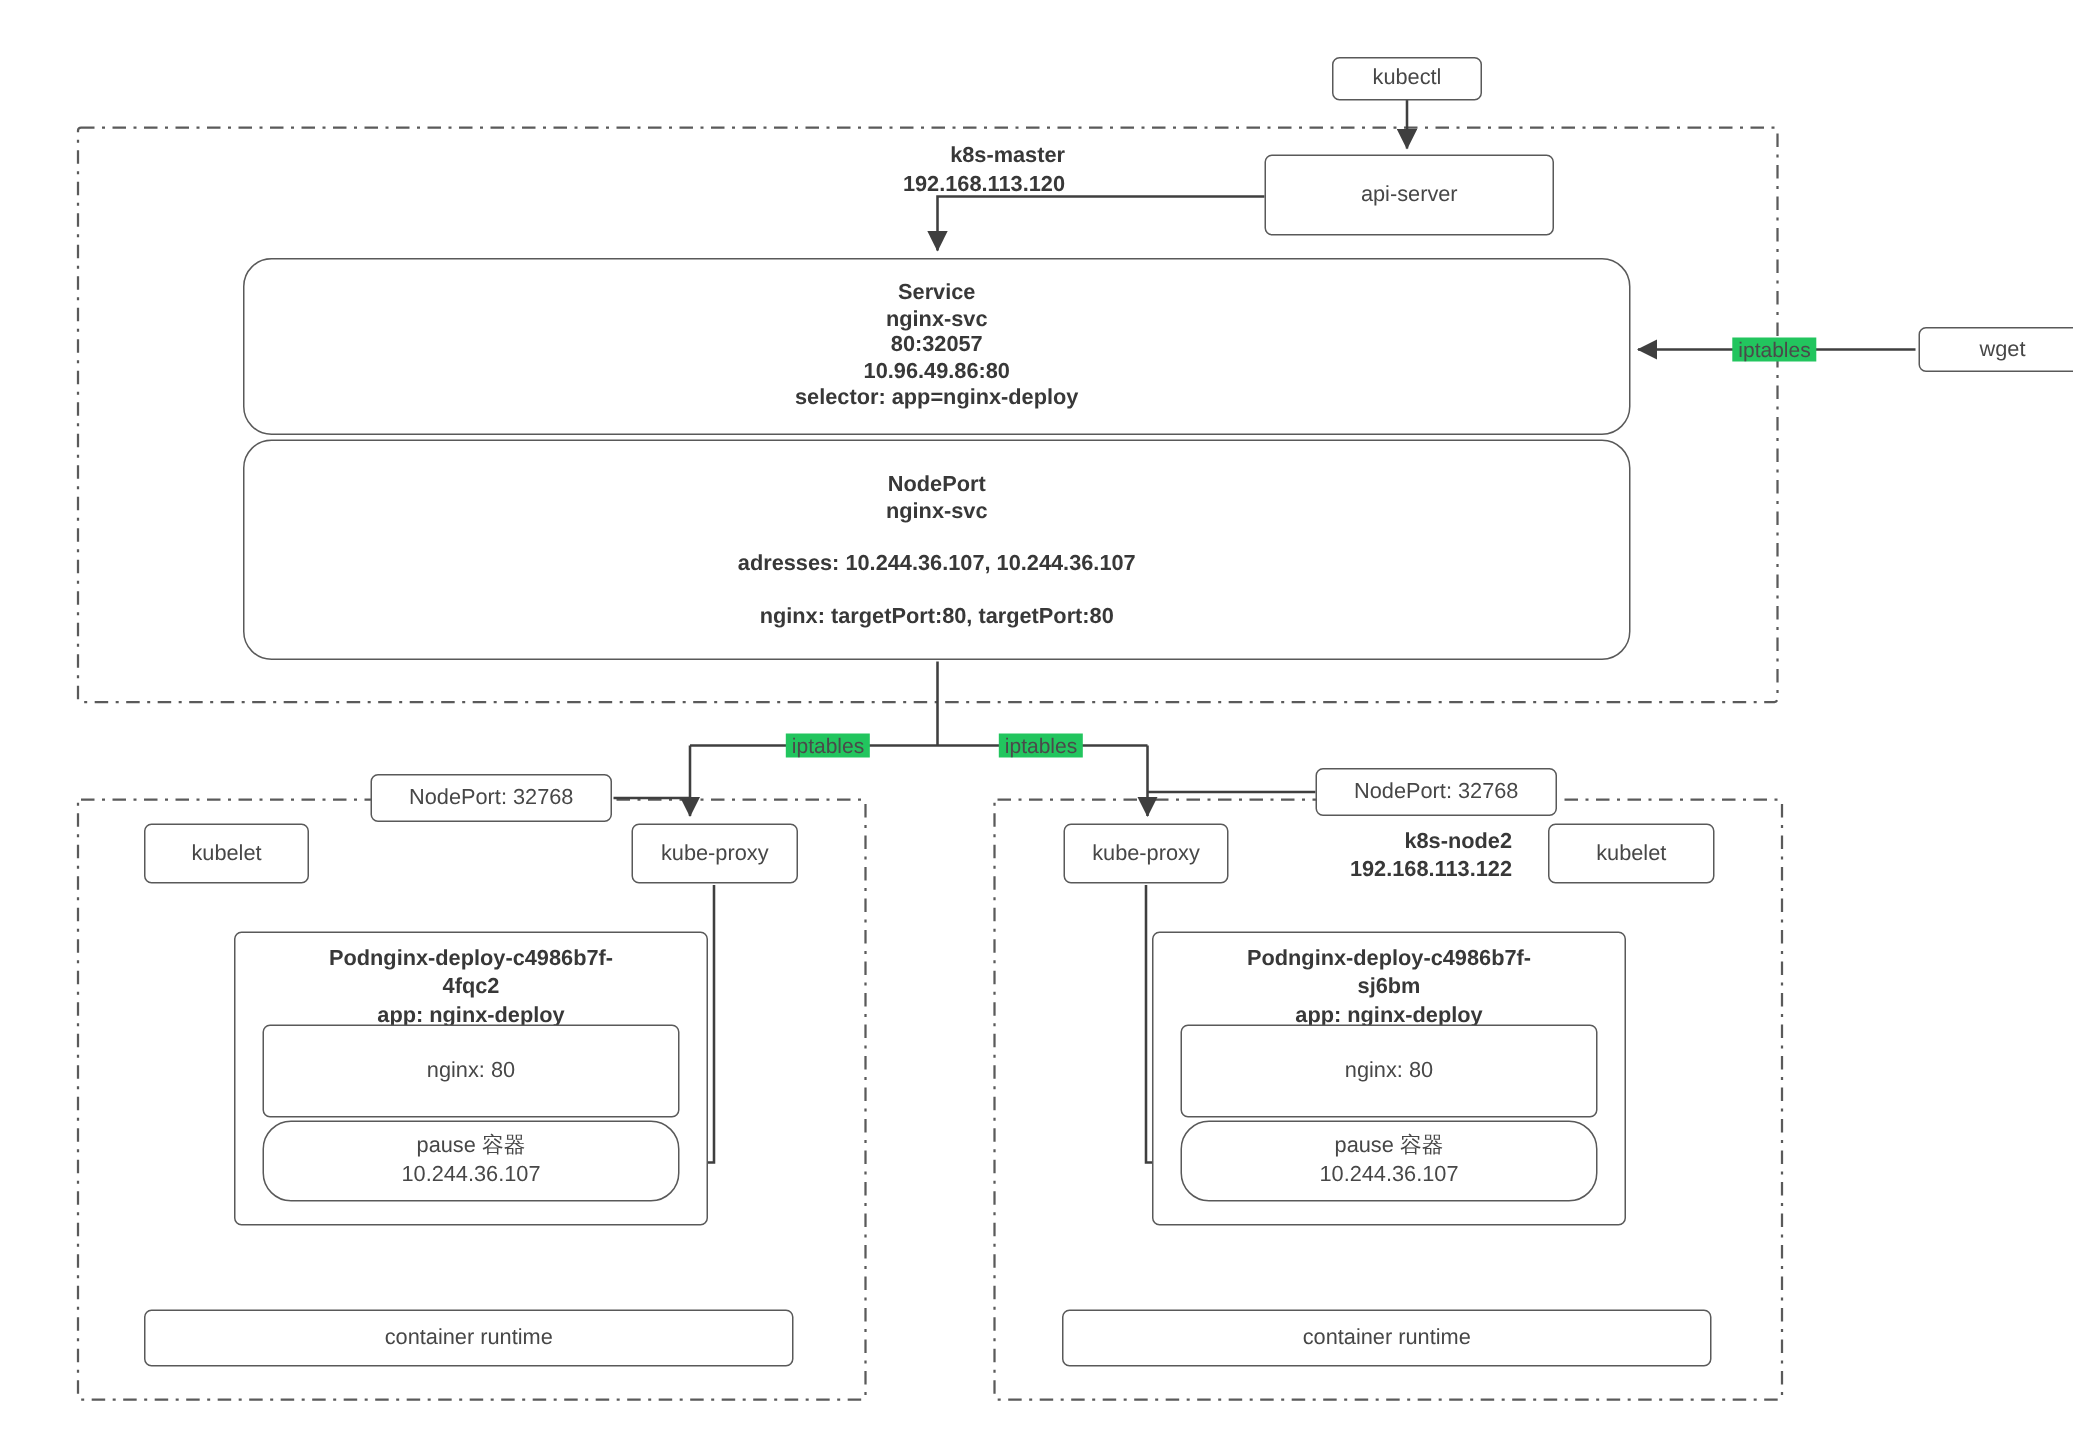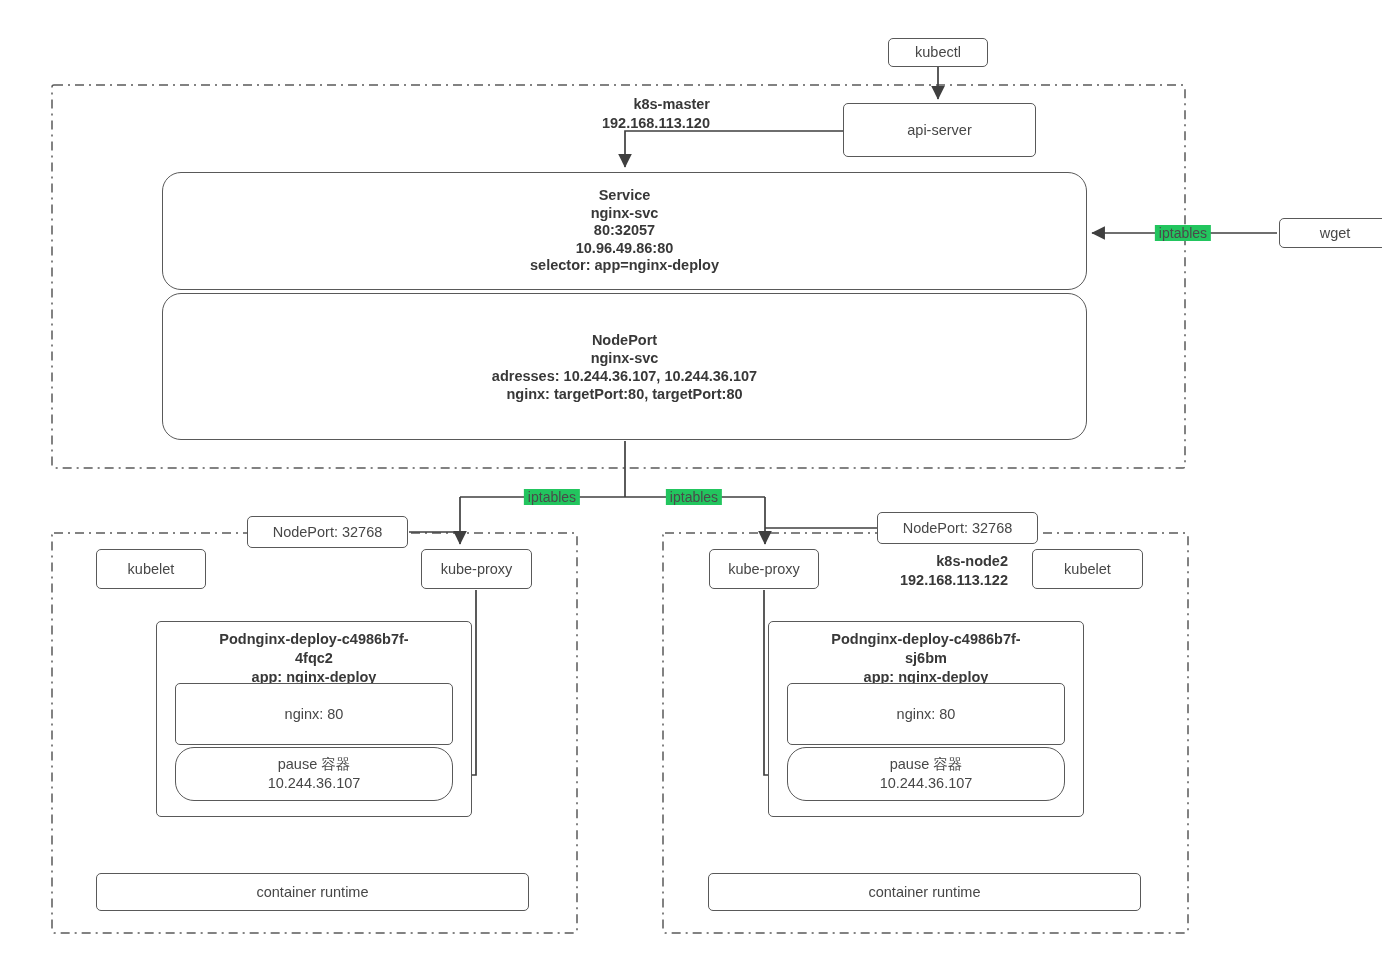--- a/index.html
+++ b/index.html
@@ -23,21 +23,21 @@
   .tight { line-height:17.5px; }
   .free-label {
     position:absolute; z-index:2; text-align:right;
     font-size:14.5px; line-height:18.5px;
   }
   .line-label {
     position:absolute; z-index:3; transform:translate(-50%,-50%);
     background:#22c55e; padding:0 4px; font-size:14px; color:#4a4a4a;
     white-space:nowrap;
   }
-  .gap { }
+  .gap { margin-top:17px; }
 </style>
 </head>
 <body>
 
 <div class="canvas">
 
   <svg class="connectors" width="1382" height="958" viewBox="0 0 1382 958">
     <defs>
       <marker id="arrow" viewBox="0 0 10 10" refX="9.5" refY="5" markerWidth="8" markerHeight="8" orient="auto">
         <path d="M0,0 L10,5 L0,10 z" fill="#3f3f3f"></path>

